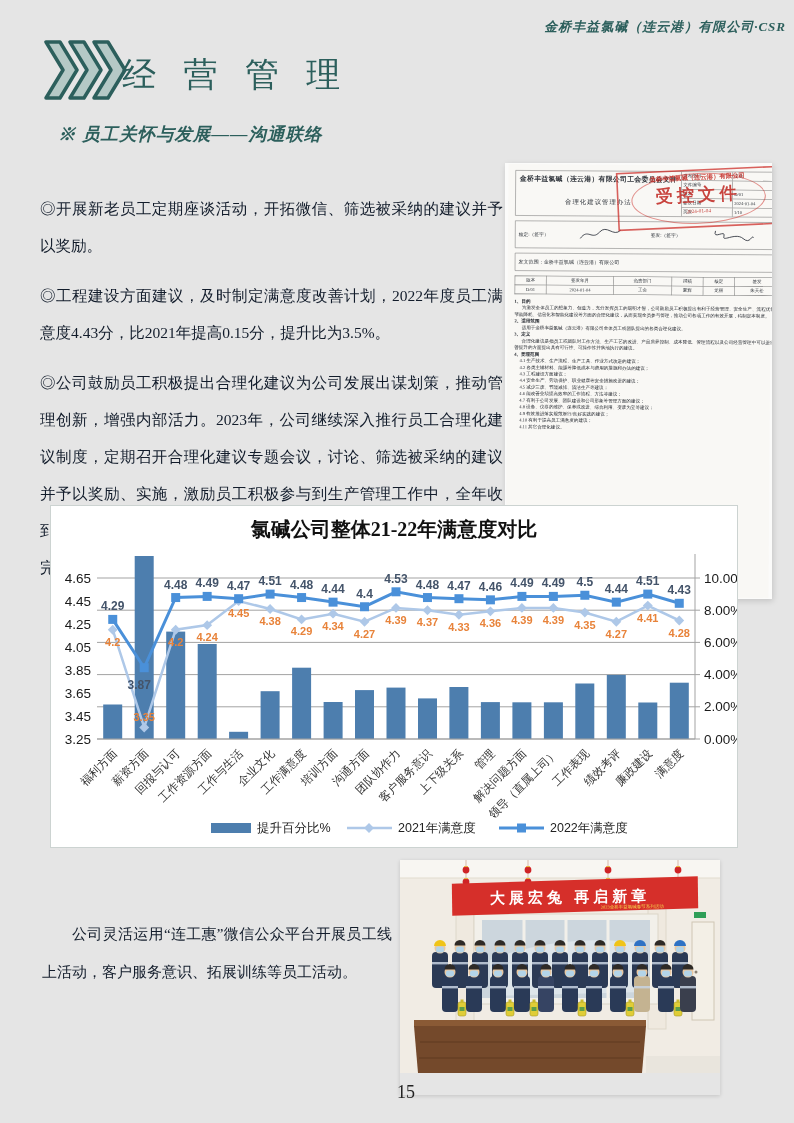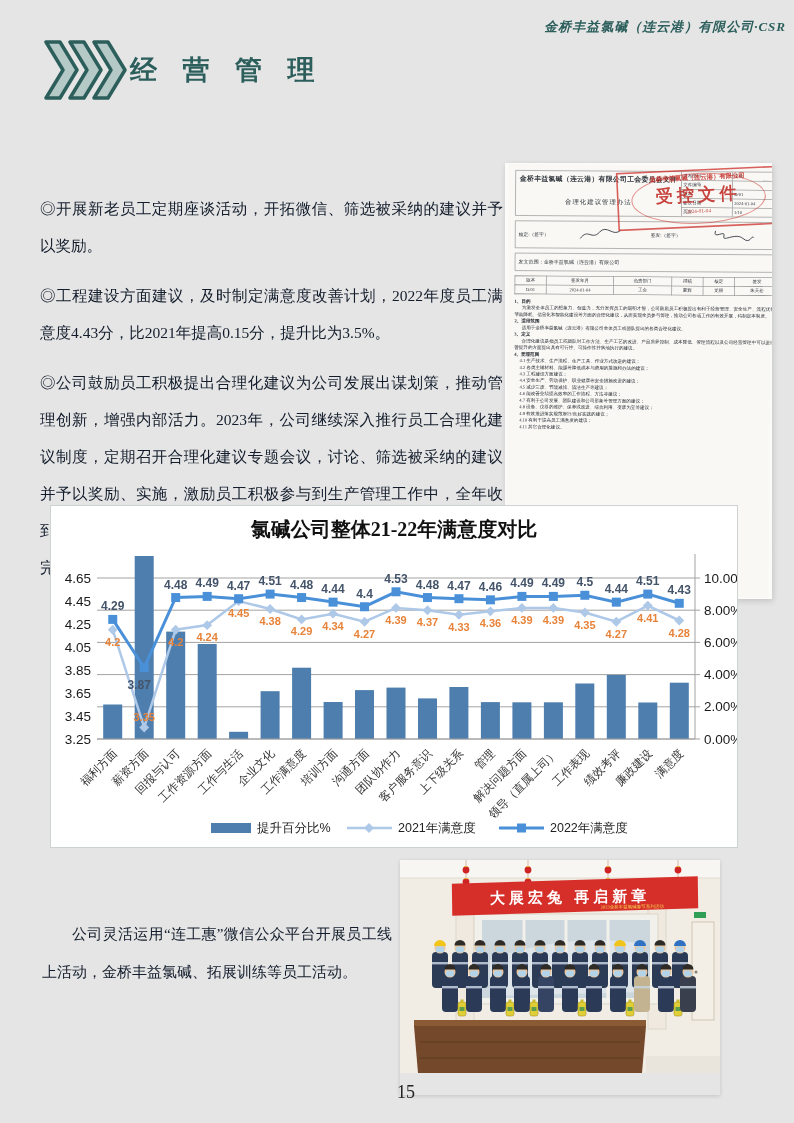--- a/index.html
+++ b/index.html
@@ -2,22 +2,22 @@
 <html><head>
 <meta charset="utf-8">
 <style>
   html,body{margin:0;padding:0;}
   .page{position:relative;width:794px;height:1123px;background:#e5e5e5;overflow:hidden;
         font-family:"Liberation Serif",serif;color:#101828;padding-left:18px;}
   
   .company{position:absolute;top:18px;right:26px;font-size:13px;font-weight:bold;font-style:italic;
            color:#2c5f5c;letter-spacing:1px;}
   .logo{position:absolute;top:40px;left:44px;}
-  .main-title{position:absolute;top:52px;left:130px;font-family:"Liberation Sans",sans-serif;
-              font-size:27px;font-weight:bold;letter-spacing:9px;color:#2c5f5c;}
+  .main-title{position:absolute;top:52px;left:122px;font-family:"Liberation Sans",sans-serif;
+              font-size:34px;font-weight:normal;letter-spacing:9px;color:#2c5f5c;}
   .subsection{position:absolute;top:122px;left:58px;font-size:17.5px;font-weight:bold;font-style:italic;
               color:#2c5f5c;letter-spacing:1px;}
   
   .paras{position:absolute;top:190px;left:40px;width:463px;font-size:15.5px;line-height:37px;
          text-align:justify;color:#121c2b;}
   .paras p{margin:0 0 13px 0;}
   
   .doc{position:absolute;left:505px;top:163px;width:267px;height:436px;background:#fbfbfa;
        box-shadow:1px 2px 6px rgba(0,0,0,.15);overflow:hidden;}
   .doc-paper{position:absolute;left:2px;top:2px;right:2px;bottom:2px;background:#f9f8f5;transform:rotate(.4deg);}
@@ -67,20 +67,21 @@
 
   <div class="logo">
     <svg width="84" height="60" viewBox="0 0 84 60">
       <polygon points="2,2 16,2 33,30 16,58 2,58 19,30" fill="#b5c9c6" stroke="#2c5f5c" stroke-width="3.5" stroke-linejoin="round"></polygon>
       <polygon points="26,2 40,2 57,30 40,58 26,58 43,30" fill="#b5c9c6" stroke="#2c5f5c" stroke-width="3.5" stroke-linejoin="round"></polygon>
       <polygon points="50,2 64,2 81,30 64,58 50,58 67,30" fill="#b5c9c6" stroke="#2c5f5c" stroke-width="3.5" stroke-linejoin="round"></polygon>
     </svg>
   </div>
   <div class="main-title">经 营 管 理</div>
 
+  <div class="subsection">※ 员工关怀与发展——沟通联络</div>
 
   <div class="paras">
     <p>◎开展新老员工定期座谈活动，开拓微信、筛选被采纳的建议并予以奖励。</p>
     <p>◎工程建设方面建议，及时制定满意度改善计划，2022年度员工满意度4.43分，比2021年提高0.15分，提升比为3.5%。</p>
     <p>◎公司鼓励员工积极提出合理化建议为公司发展出谋划策，推动管理创新，增强内部活力。2023年，公司继续深入推行员工合理化建议制度，定期召开合理化建议专题会议，讨论、筛选被采纳的建议并予以奖励、实施，激励员工积极参与到生产管理工作中，全年收到合理化建议提报3149条，采纳984条：提报安全隐患571条均整改完成，奖励585人次。</p>
   </div>
 
   <div class="doc">
     <div class="doc-paper">
       <div class="doc-inner" id="doc-inner">
@@ -327,21 +328,21 @@
           <text x="206" y="326" font-size="12.5" fill="#222">提升百分比%</text>
           <line x1="296" y1="322" x2="341" y2="322" stroke="#aec8e8" stroke-width="2.5"></line>
           <rect x="314.5" y="318.5" width="7" height="7" fill="#aec8e8" transform="rotate(45 318 322)"></rect>
           <text x="347" y="326" font-size="12.5" fill="#222">2021年满意度</text>
           <line x1="448" y1="322" x2="493" y2="322" stroke="#4a90d9" stroke-width="3"></line>
           <rect x="466" y="317.5" width="9" height="9" fill="#4a90d9"></rect>
           <text x="499" y="326" font-size="12.5" fill="#222">2022年满意度</text>
         </g>
       </svg></div>
 
-  <div class="caption">公司灵活运用“连工惠”微信公众平台开展员工线上活动，金桥丰益氯碱、拓展训练等员工活动。</div>
+  <div class="caption">公司灵活运用“连工惠”微信公众平台开展员工线上活动，客户服务意识、拓展训练等员工活动。</div>
 
   <div class="photo" id="photo"><svg width="320" height="213" viewBox="0 0 320 213">
         <rect width="320" height="213" fill="#f1ece4"></rect>
         <rect width="320" height="18" fill="#f8f6f2"></rect>
         <line x1="0" y1="18" x2="320" y2="18" stroke="#e2dccf"></line>
         <rect x="56" y="24" width="18" height="145" fill="#efe9df" stroke="#ded7c9"></rect>
         <rect x="248" y="24" width="18" height="145" fill="#efe9df" stroke="#ded7c9"></rect>
         <rect x="74" y="54" width="184" height="90" fill="#f2f0ea" stroke="#dcd6c8"></rect>
         <rect x="82" y="60" width="168" height="78" fill="#ccd6dd"></rect>
         <path d="M90,100 C140,80 200,76 244,84 L244,132 L90,136 Z" fill="#dde5ea"></path>

